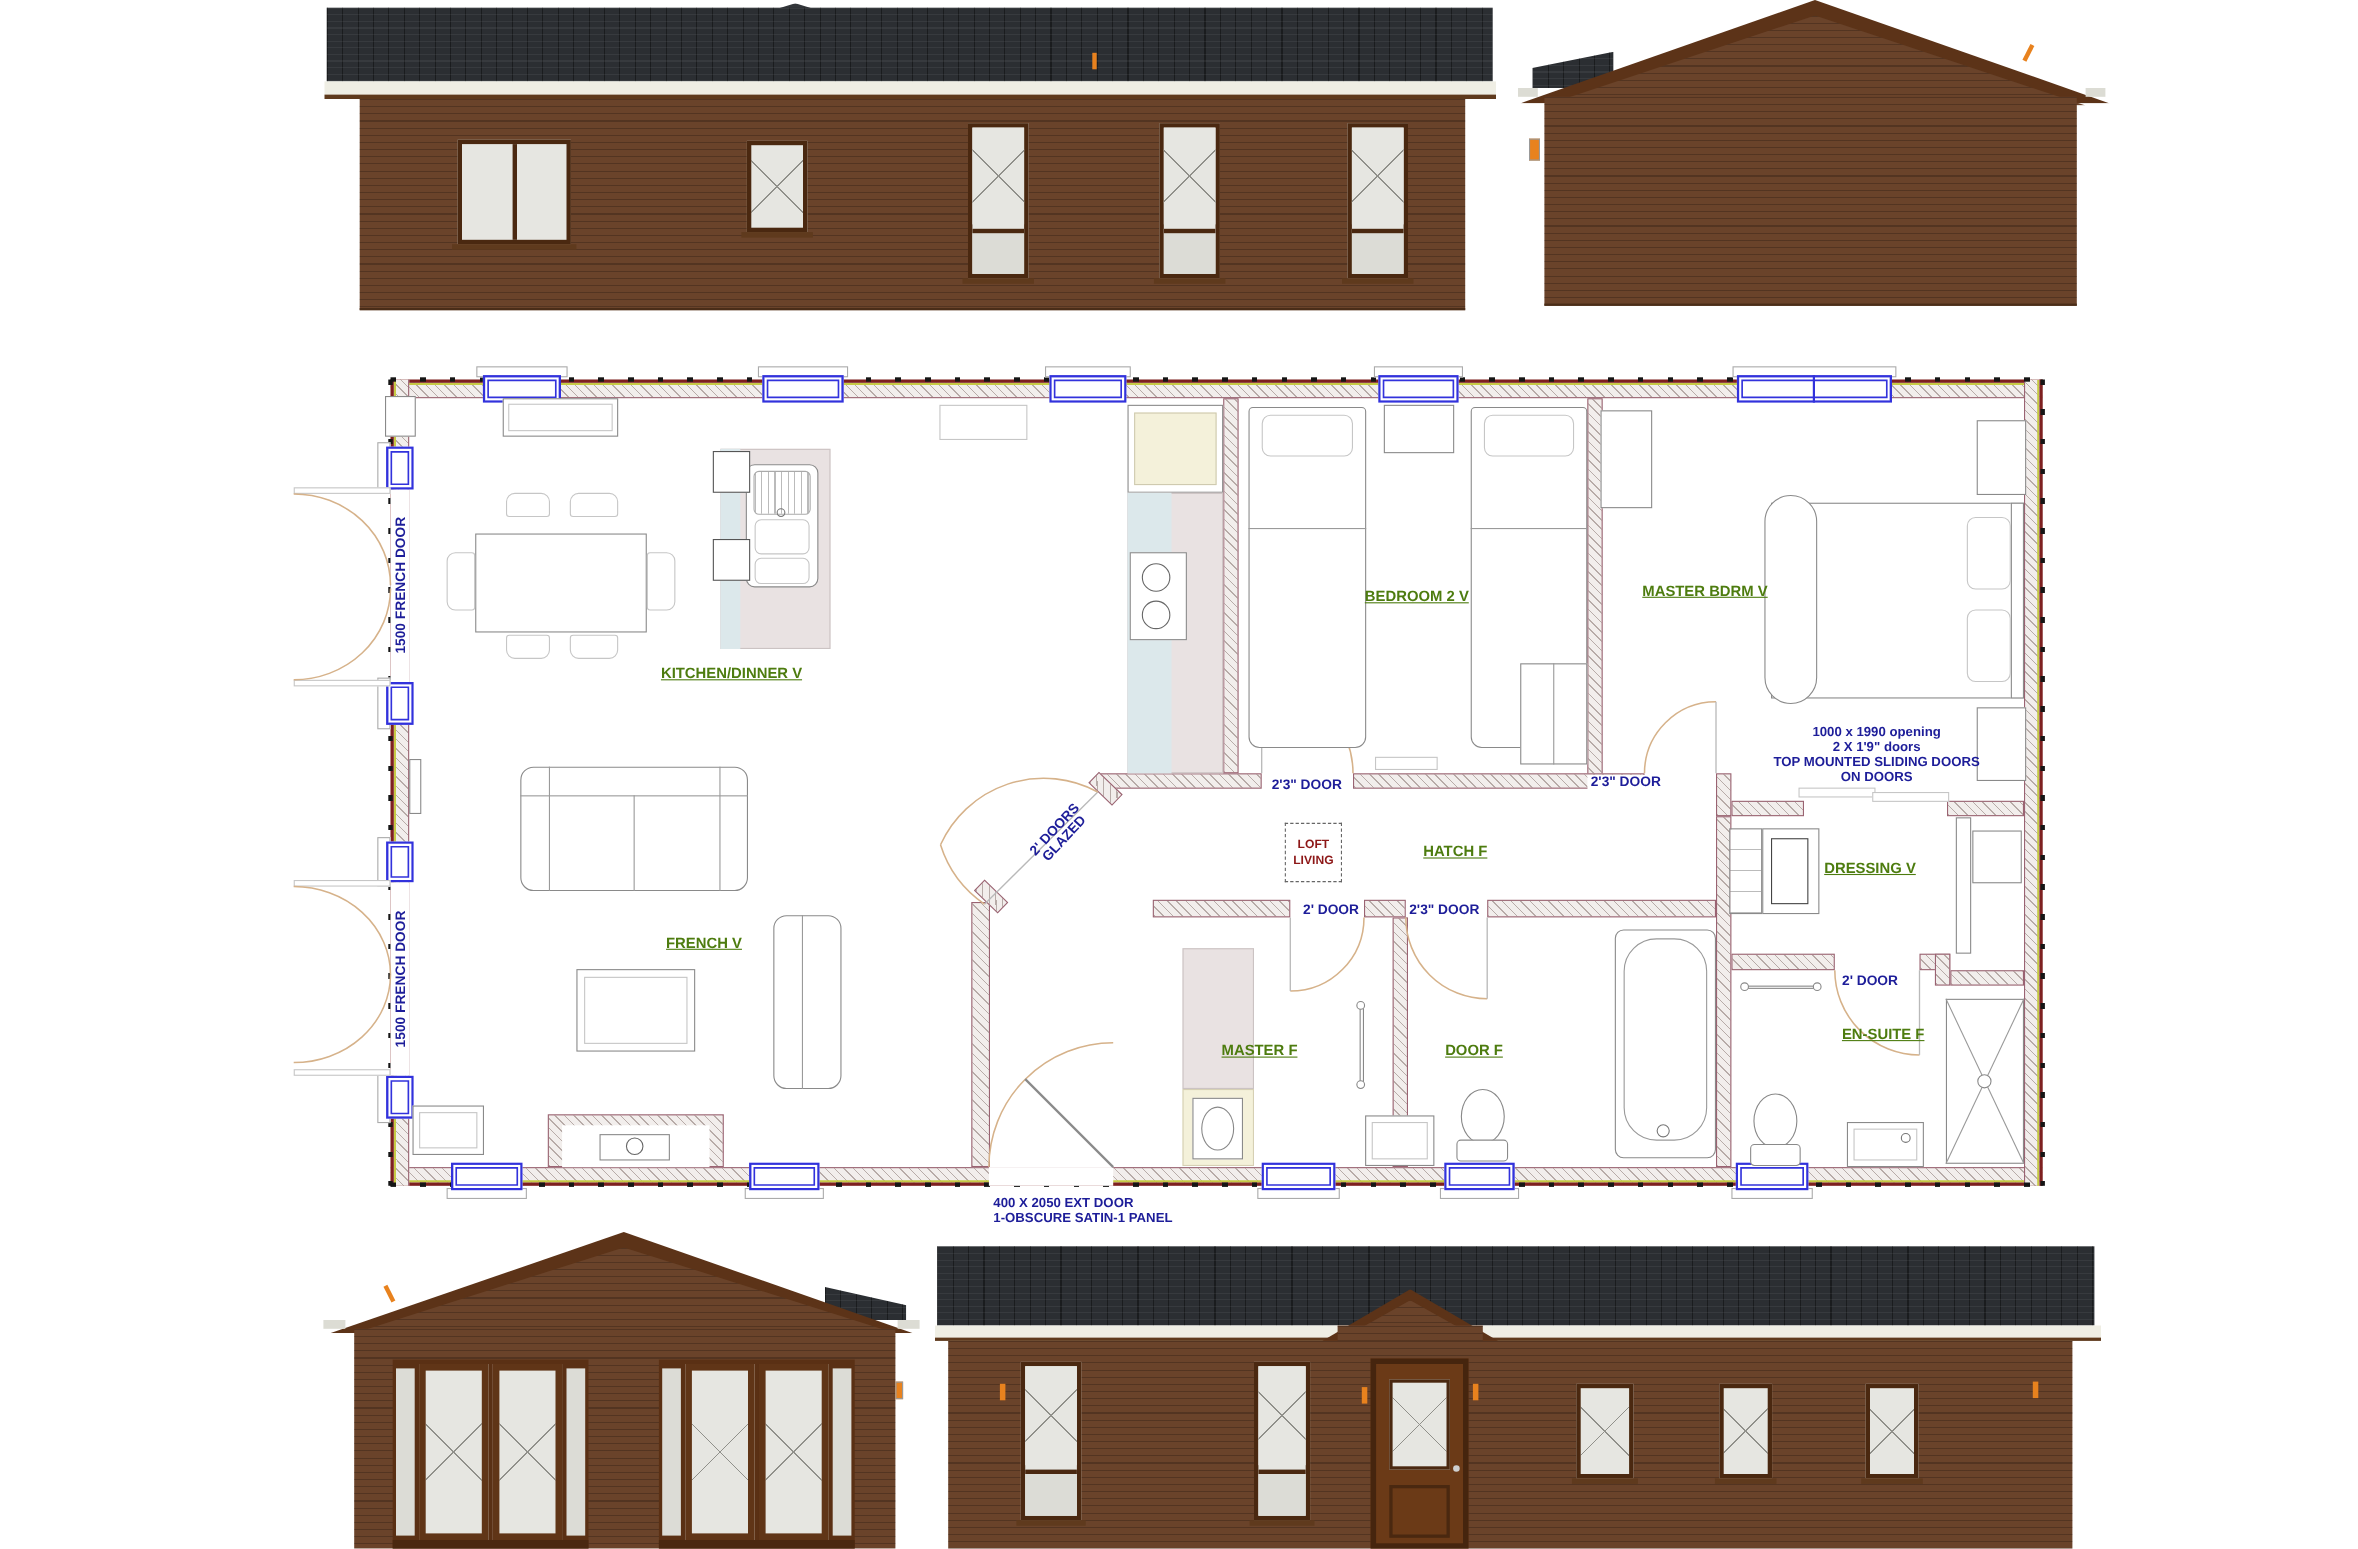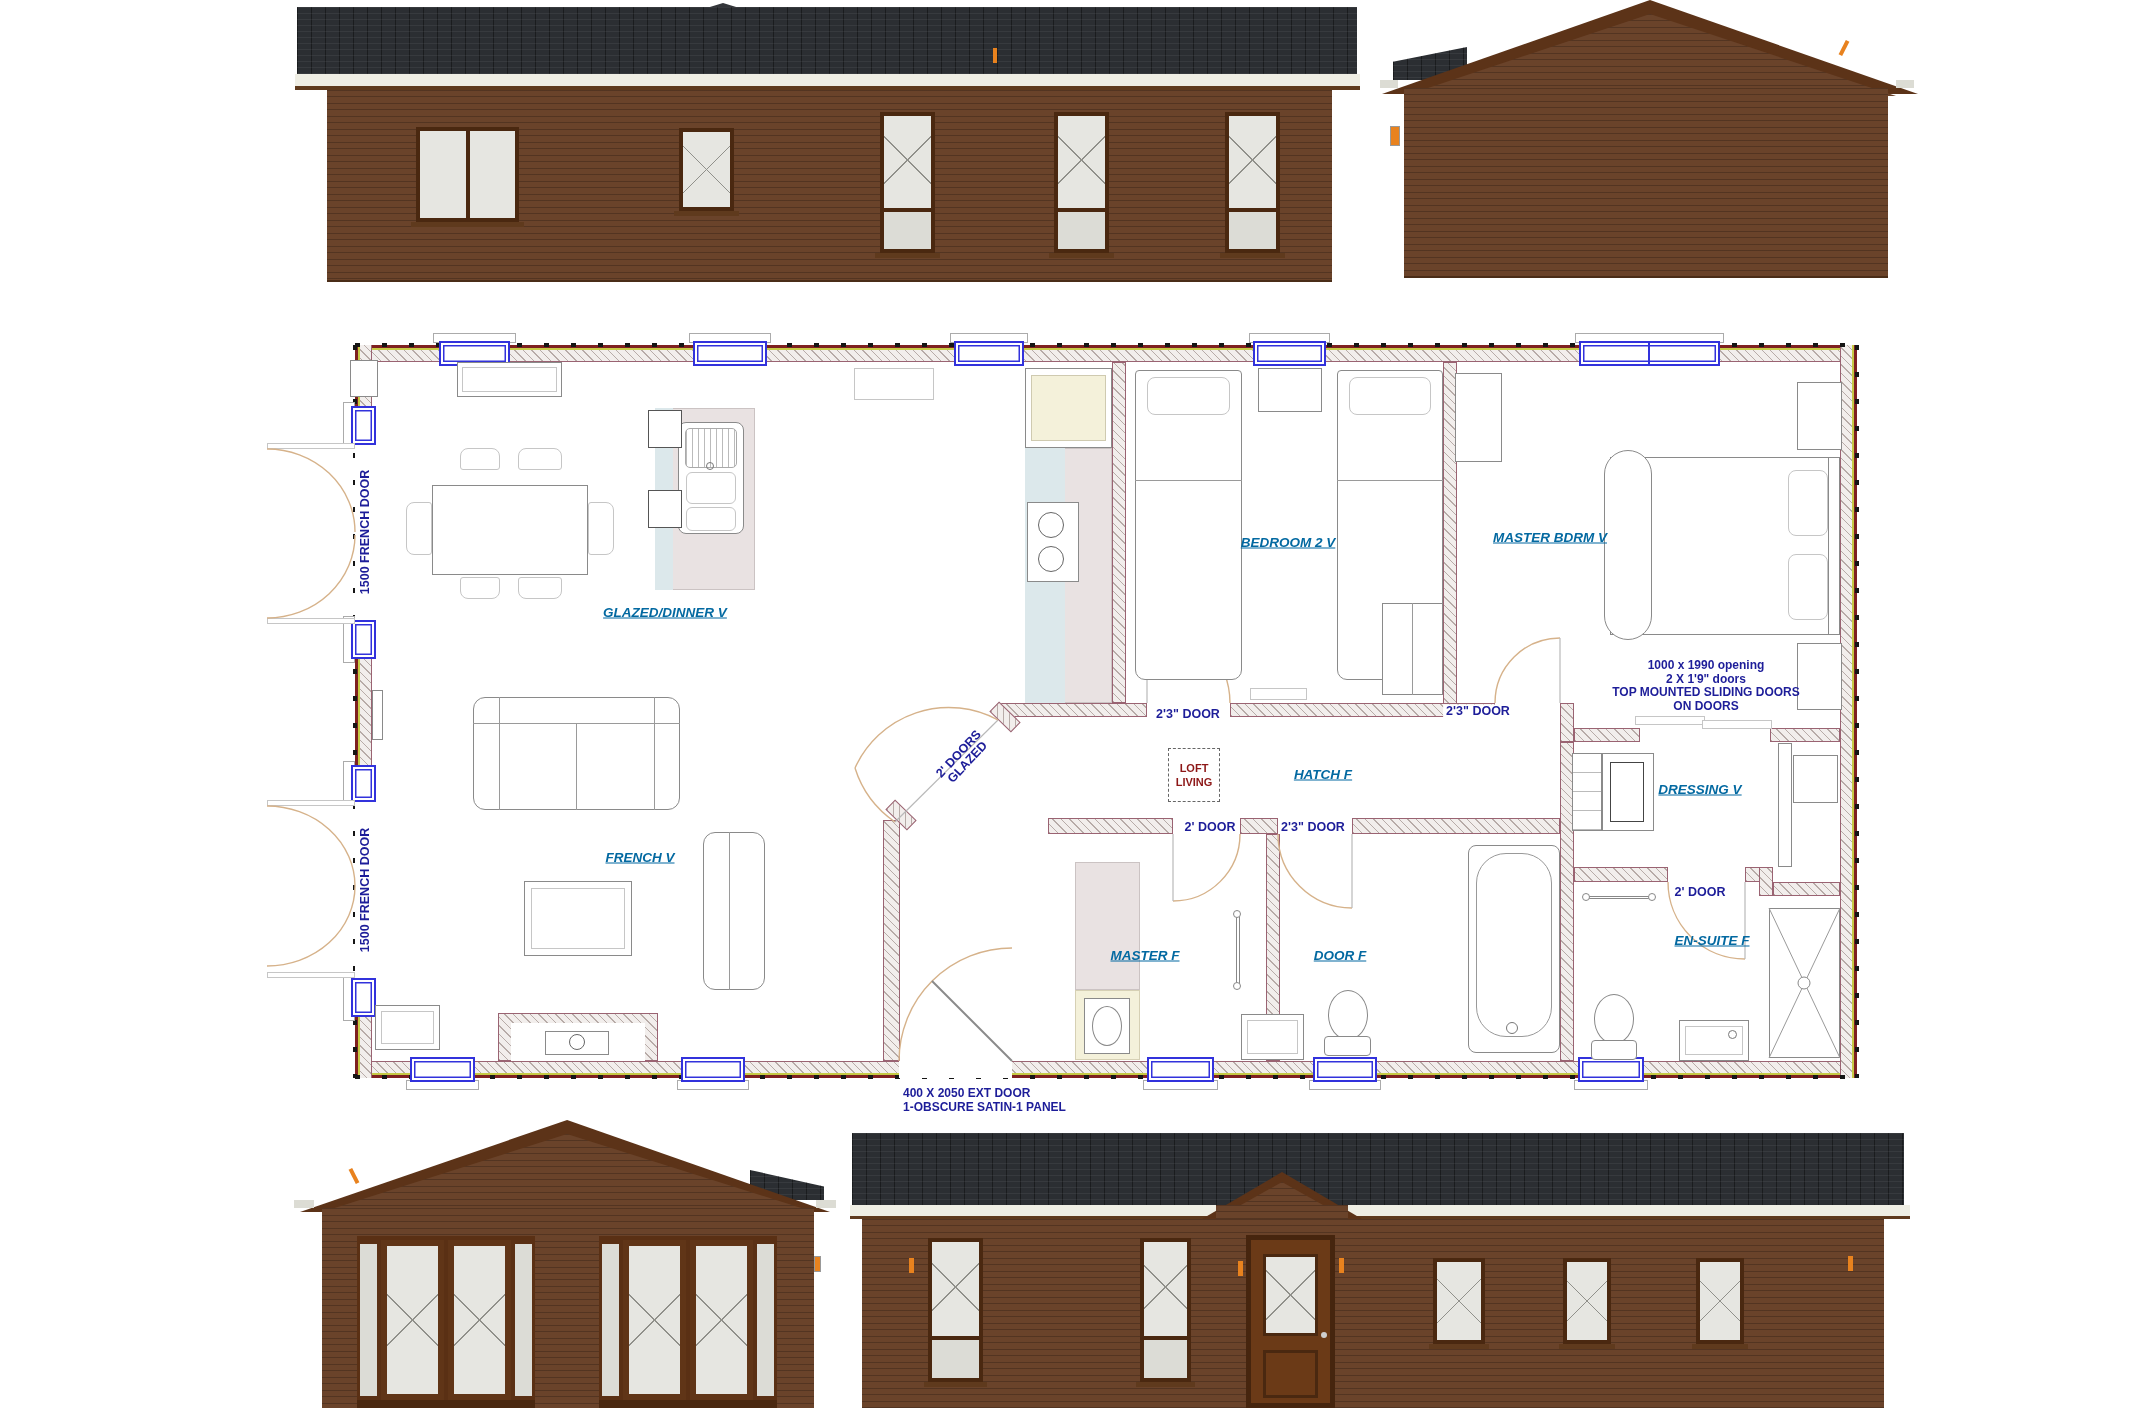--- a/index.html
+++ b/index.html
@@ -15,21 +15,21 @@
 .xr{border-right:3px solid #7e2020;border-left:1.5px solid #9a6372;box-shadow:inset -2px 0 0 #c6ca45}
 .tk{background:repeating-linear-gradient(90deg,#151515 0 5px,transparent 5px 27px)}
 .tkv{background:repeating-linear-gradient(180deg,#151515 0 5px,transparent 5px 27px)}
 .w{background:#fff}
 .pw{background:#fff;border:2px solid #3232dc;box-shadow:inset 0 0 0 2px #fff,inset 0 0 0 3.5px #3232dc}
 .so{border:1px solid #ababab;background:#fff}
 .f{border:1.2px solid #8a8a8a;background:#fff}
 .fl{border:1px solid #c6c6c6;background:#fff}
 .ln{background:#9a9a9a}
 
-.rl{font-size:13.5px;font-weight:700;font-style:italic;text-decoration:underline;color:#0369a1;white-space:nowrap}
+.rl{font-size:13.5px;font-weight:700;text-decoration:underline;color:#4d7c0f;white-space:nowrap}
 .dl{font-size:12.5px;font-weight:700;color:#1d1d99;white-space:nowrap;line-height:13px}
 .an{font-size:12px;font-weight:700;color:#1d1d99;text-align:center;line-height:13.5px;white-space:nowrap}
 .lh{font-size:11px;font-weight:700;color:#8d1717;text-align:center;line-height:14px}
 .ct{transform:translate(-50%,-50%)}
 .vt{transform:translate(-50%,-50%) rotate(-90deg)}
 .dg{transform:translate(-50%,-50%) rotate(-47deg);text-align:center;line-height:12px}
 .bgw{background:#fff;padding:0 3px}
 
 .roof{background-color:#2b2e32;background-image:repeating-linear-gradient(180deg,rgba(255,255,255,.06) 0 1px,transparent 1px 6px),repeating-linear-gradient(90deg,rgba(0,0,0,.4) 0 1px,transparent 1px 14px)}
 .ewall{background-color:#6a432a;background-image:repeating-linear-gradient(180deg,rgba(0,0,0,.22) 0 1px,transparent 1px 6.5px)}
@@ -386,21 +386,21 @@
     <div class="a" style="left:1386px;top:566px;width:66px;height:3px;border-top:1px solid #888;border-bottom:1px solid #888"></div>
     <div class="a" style="left:1382px;top:563px;width:8px;height:8px;border:1px solid #888;border-radius:50%;background:#fff"></div>
     <div class="a" style="left:1448px;top:563px;width:8px;height:8px;border:1px solid #888;border-radius:50%;background:#fff"></div>
 
     <div class="a" style="left:968px;top:418px;width:52px;height:54px;border:1.5px dashed #666;background:#fff"></div>
     <div class="a ct lh" style="left:994px;top:445px">
         <div>LOFT</div>
         <div>LIVING</div>
       </div>
 
-    <div class="a ct rl" style="left:465px;top:282px">GLAZED/DINNER V</div>
+    <div class="a ct rl" style="left:465px;top:282px">KITCHEN/DINNER V</div>
     <div class="a ct rl" style="left:440px;top:527px">FRENCH V</div>
     <div class="a ct rl" style="left:1088px;top:212px">BEDROOM 2 V</div>
     <div class="a ct rl" style="left:1350px;top:207px">MASTER BDRM V</div>
     <div class="a ct rl" style="left:1123px;top:444px">HATCH F</div>
     <div class="a ct rl" style="left:1500px;top:459px">DRESSING V</div>
     <div class="a ct rl" style="left:945px;top:625px">MASTER F</div>
     <div class="a ct rl" style="left:1140px;top:625px">DOOR F</div>
     <div class="a ct rl" style="left:1512px;top:610px">EN-SUITE F</div>
 
     <div class="a vt dl" style="left:165px;top:202px">1500 FRENCH DOOR</div>

